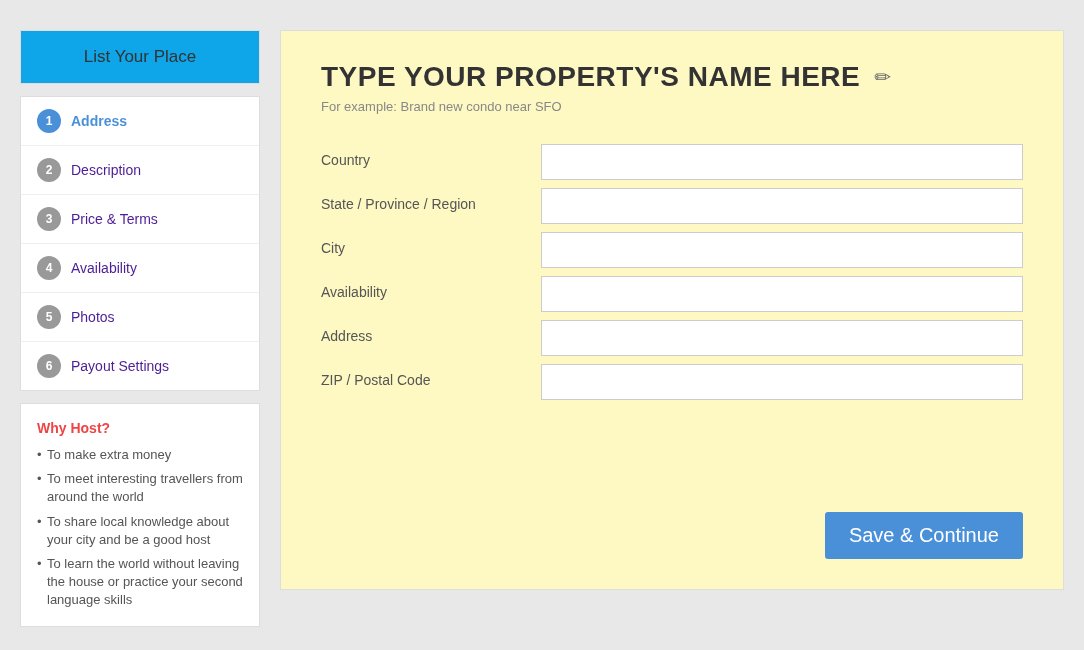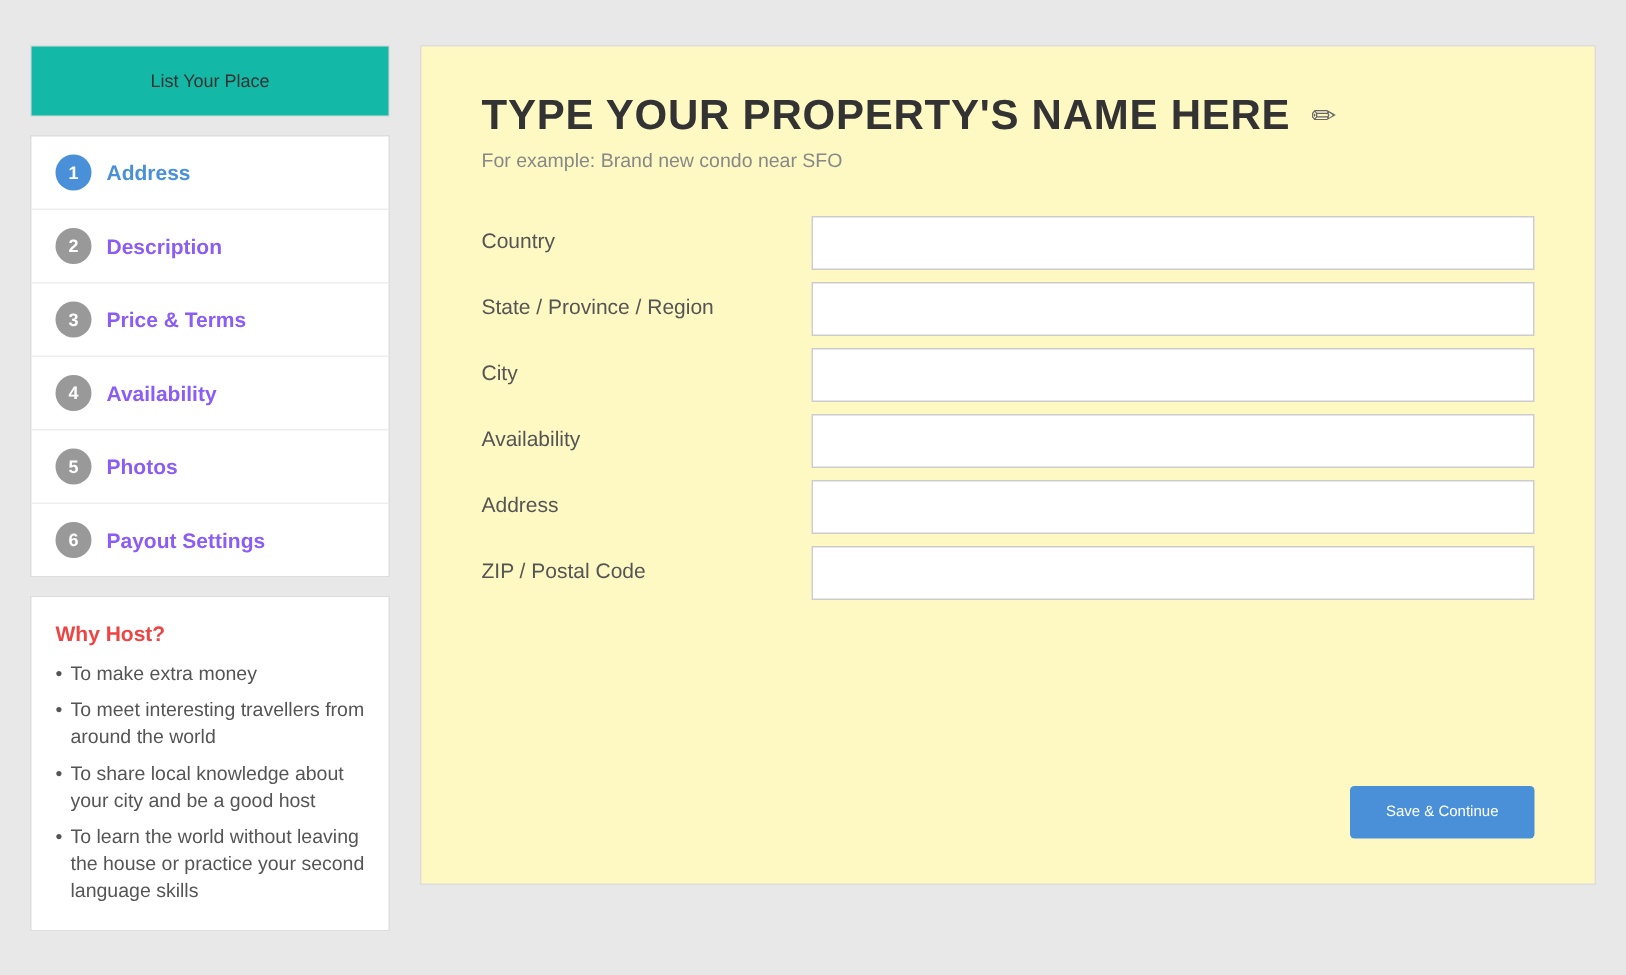--- a/index.html
+++ b/index.html
@@ -25,25 +25,25 @@
     
     .sidebar {
       width: 240px;
       flex-shrink: 0;
       display: flex;
       flex-direction: column;
       gap: 12px;
     }
 
     .sidebar-title-box {
-      background-color: #14b8a6;
+      background-color: #0ea5e9;
       border: 1px solid #ddd;
       text-align: center;
       padding: 16px 10px;
-      font-size: 12px;
+      font-size: 17px;
       color: #333;
       font-weight: normal;
     }
 
     .nav-list {
       display: flex;
       flex-direction: column;
       gap: 0;
       background: #fff;
       border: 1px solid #ddd;
@@ -86,22 +86,21 @@
     .nav-label {
       font-size: 14px;
     }
 
     .nav-label.active {
       color: #4a90d9;
       font-weight: bold;
     }
 
     .nav-label.inactive {
-      color: #8b5cf6;
-      font-weight: bold;
+      color: #4c1d95;
     }
 
     .why-host-box {
       background-color: #fff;
       border: 1px solid #ddd;
       padding: 16px;
       font-size: 13px;
       color: #444;
     }
 
@@ -194,21 +193,21 @@
       color: #333;
       outline: none;
       background: #fff;
     }
 
     .save-button {
       background-color: #4a90d9;
       color: #fff;
       border: none;
       padding: 12px 24px;
-      font-size: 10px;
+      font-size: 20px;
       cursor: pointer;
       position: absolute;
       bottom: 30px;
       right: 40px;
       border-radius: 3px;
     }
   </style>
 </head>
 <body>
 

